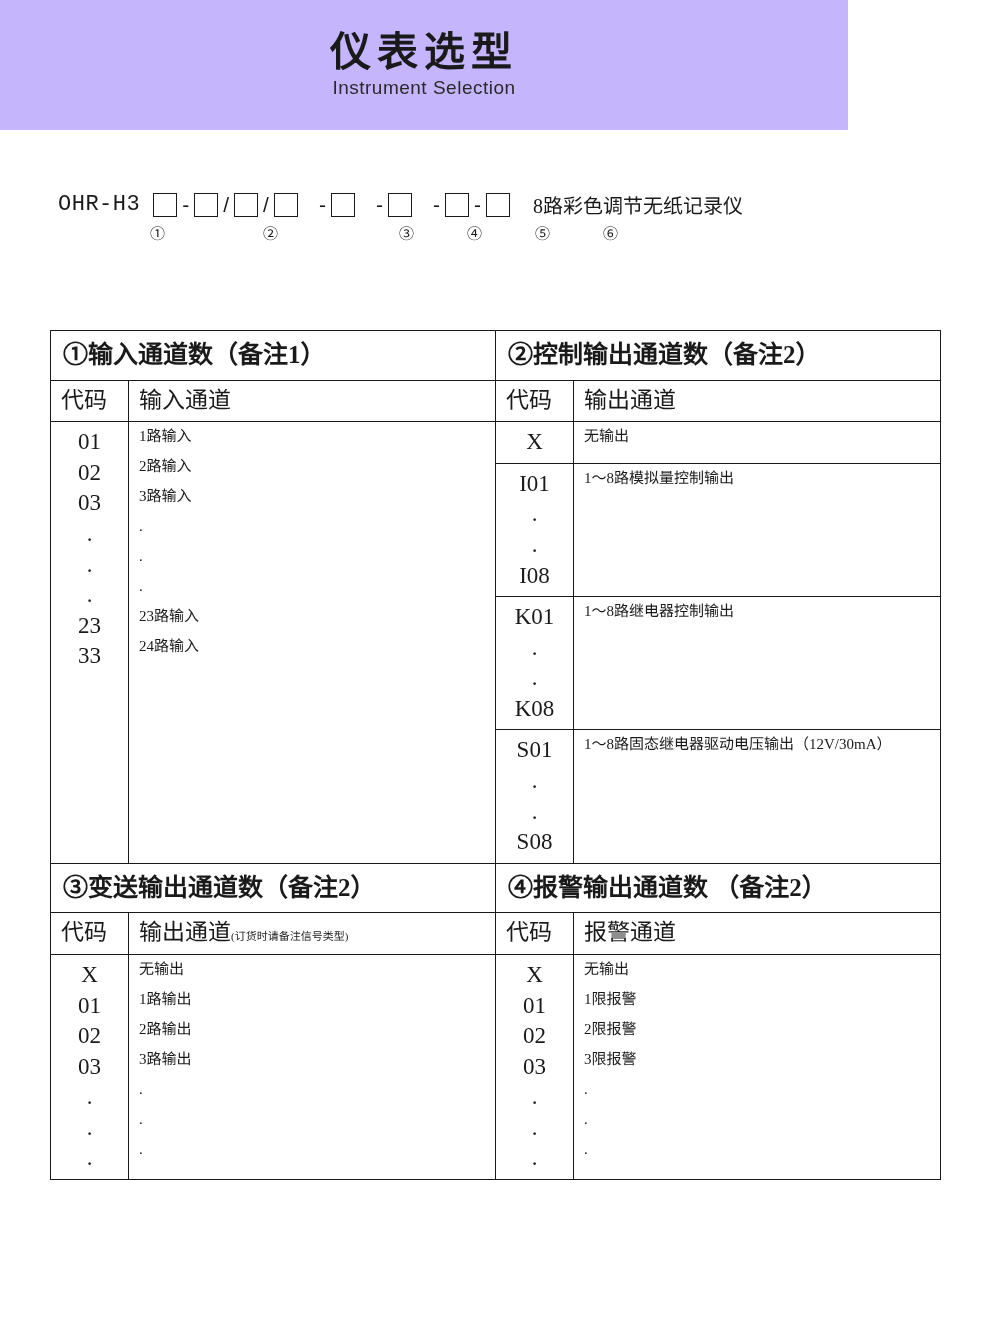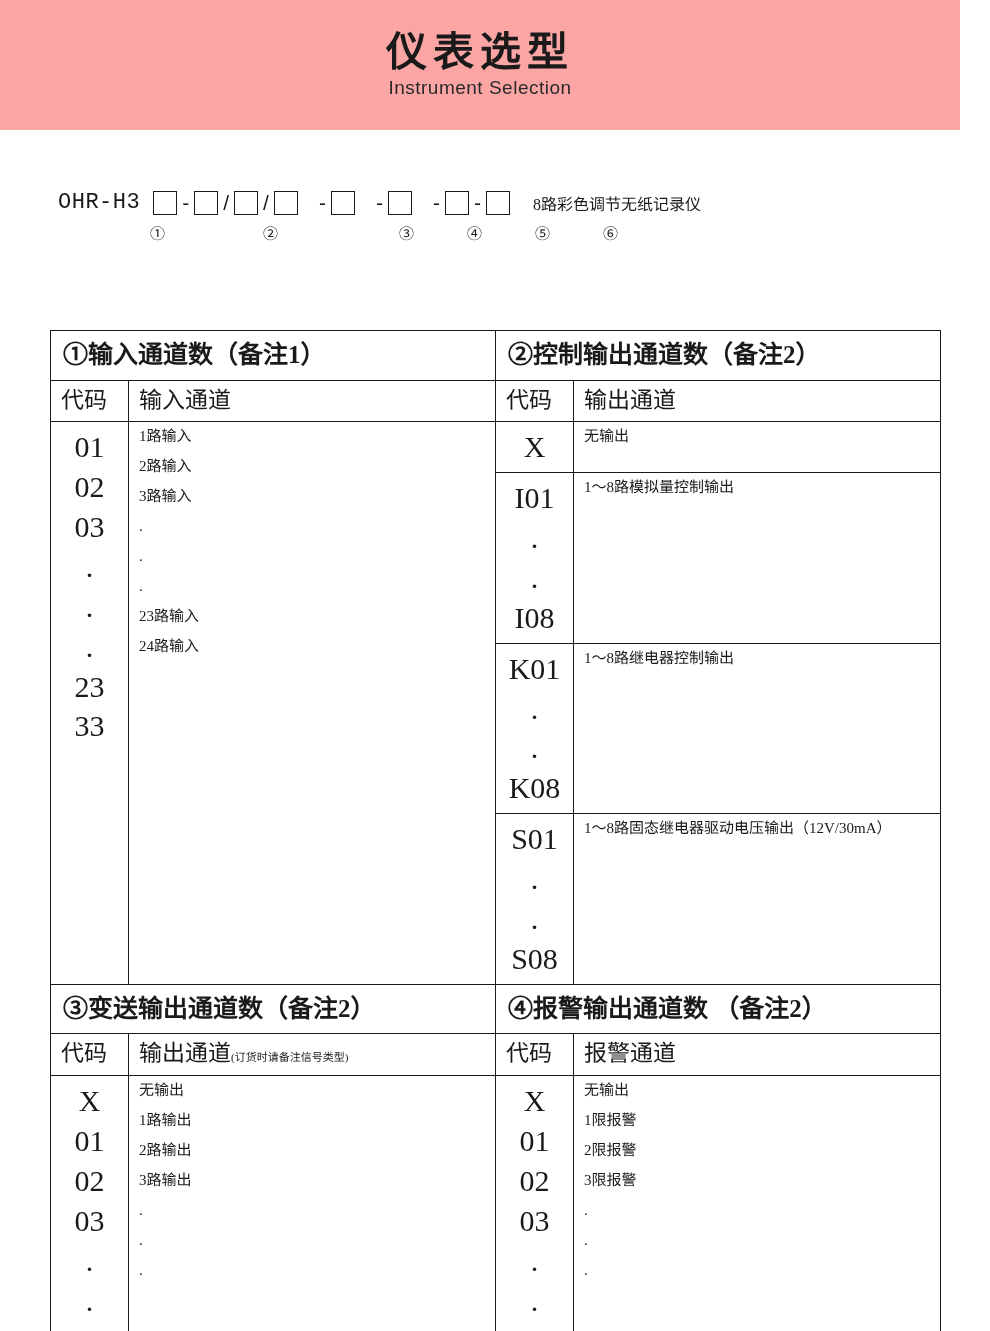--- a/index.html
+++ b/index.html
@@ -11,23 +11,23 @@
     width: 990px;
     height: 1331px;
     font-family: "Liberation Serif", "DejaVu Serif", serif;
     color: #1a1a1a;
     position: relative;
     overflow: hidden;
   }
 
   
   .banner {
-    width: 960px;
+    width: 848px;
     height: 130px;
-    background: #fca5a5;
+    background: #c4b5fd;
     display: flex;
     flex-direction: column;
     align-items: center;
     justify-content: center;
     box-sizing: border-box;
   }
   .banner-title {
     font-family: "Liberation Sans", sans-serif;
     font-size: 41px;
     font-weight: bold;
@@ -79,21 +79,21 @@
     font-family: "Liberation Sans", sans-serif;
     font-size: 21px;
     margin: 0 2px;
   }
   .gap {
     display: inline-block;
     width: 16px;
   }
   .code-tail {
     font-family: "Liberation Serif", serif;
-    font-size: 16px;
+    font-size: 20px;
     margin-left: 20px;
   }
   .marker-row {
     position: absolute;
     left: 58px;
     top: 92px;
     height: 24px;
     width: 600px;
   }
   .marker {
@@ -131,21 +131,21 @@
   .col-head {
     font-size: 23px;
     padding: 6px 8px 6px 10px !important;
     line-height: 1.25;
     white-space: nowrap;
   }
   .col-head .small {
     font-size: 11px;
   }
   .code-cell {
-    font-size: 30px;
+    font-size: 23px;
     text-align: center;
     padding: 5px 4px !important;
     line-height: 1.33;
   }
   .desc-cell {
     font-size: 15px;
     padding: 5px 10px !important;
     line-height: 1.33;
   }
   .code-cell div, .desc-cell div {

